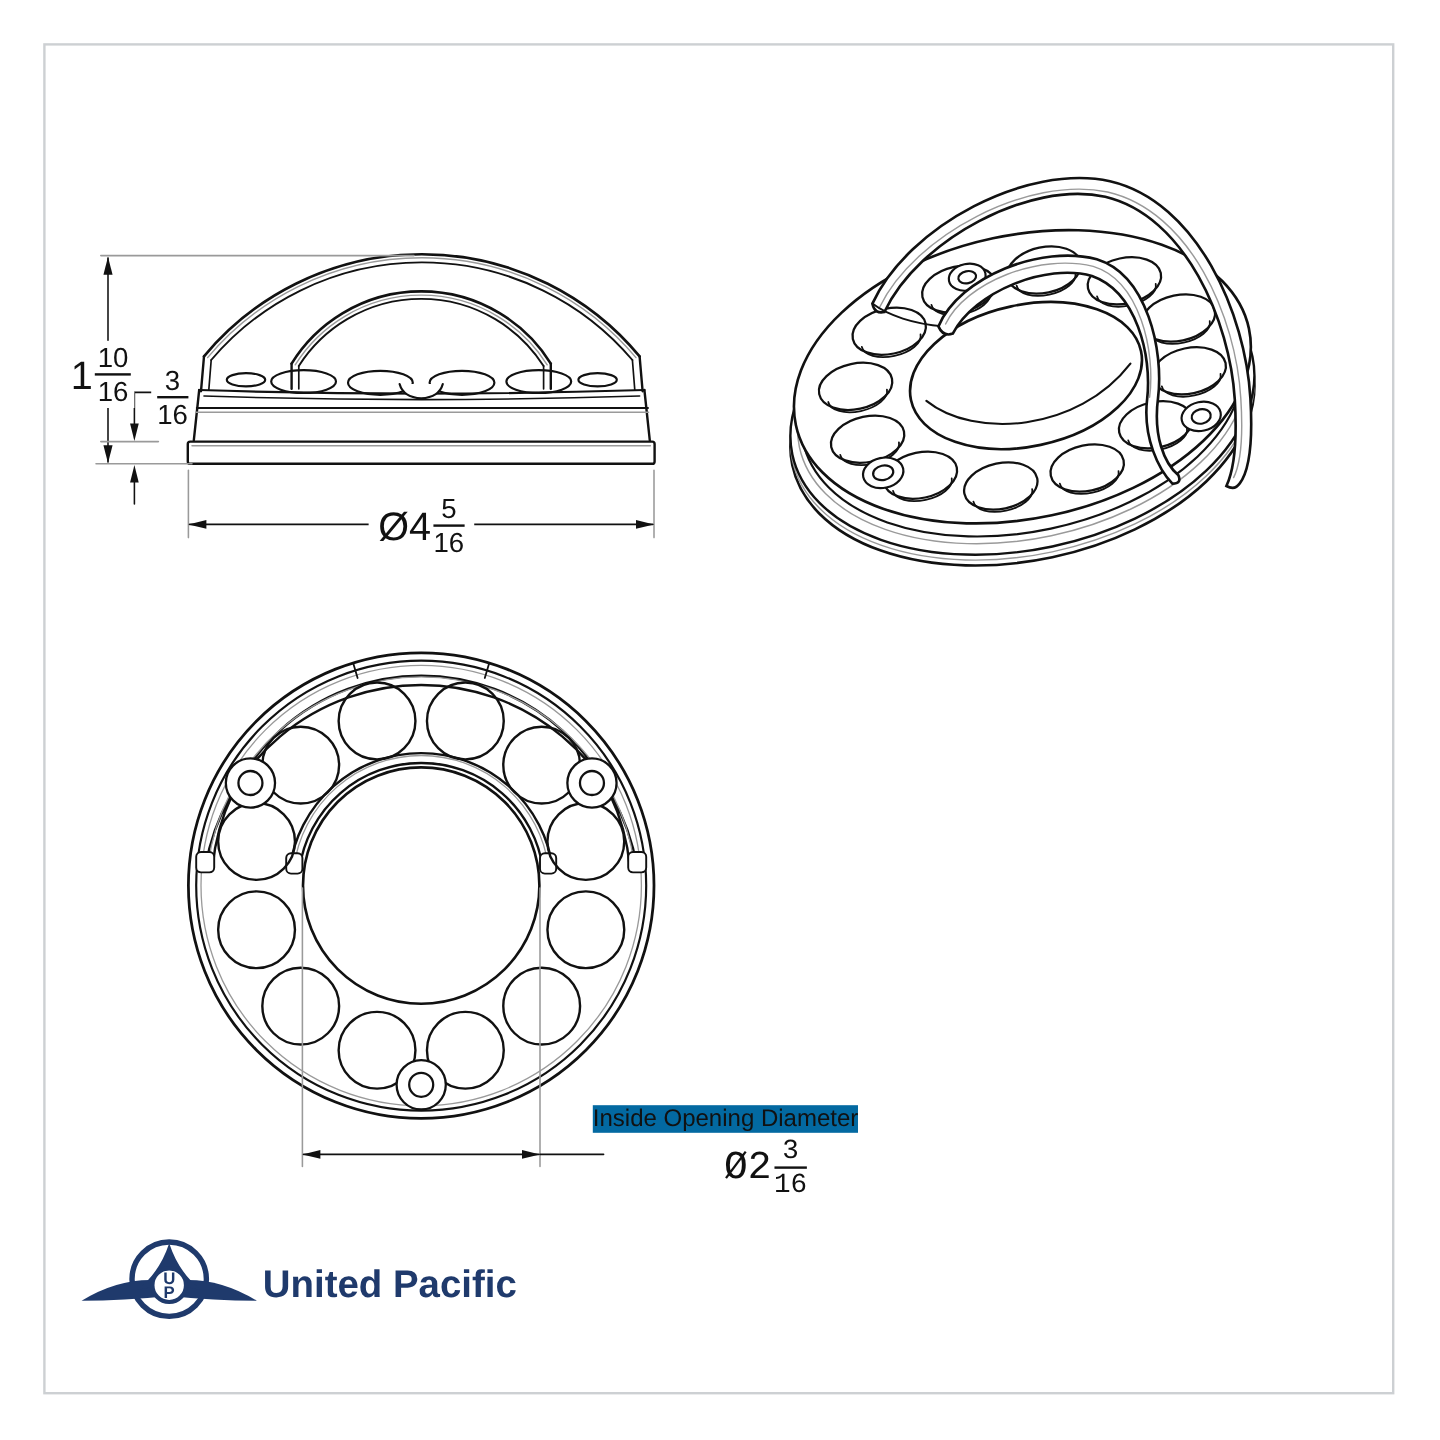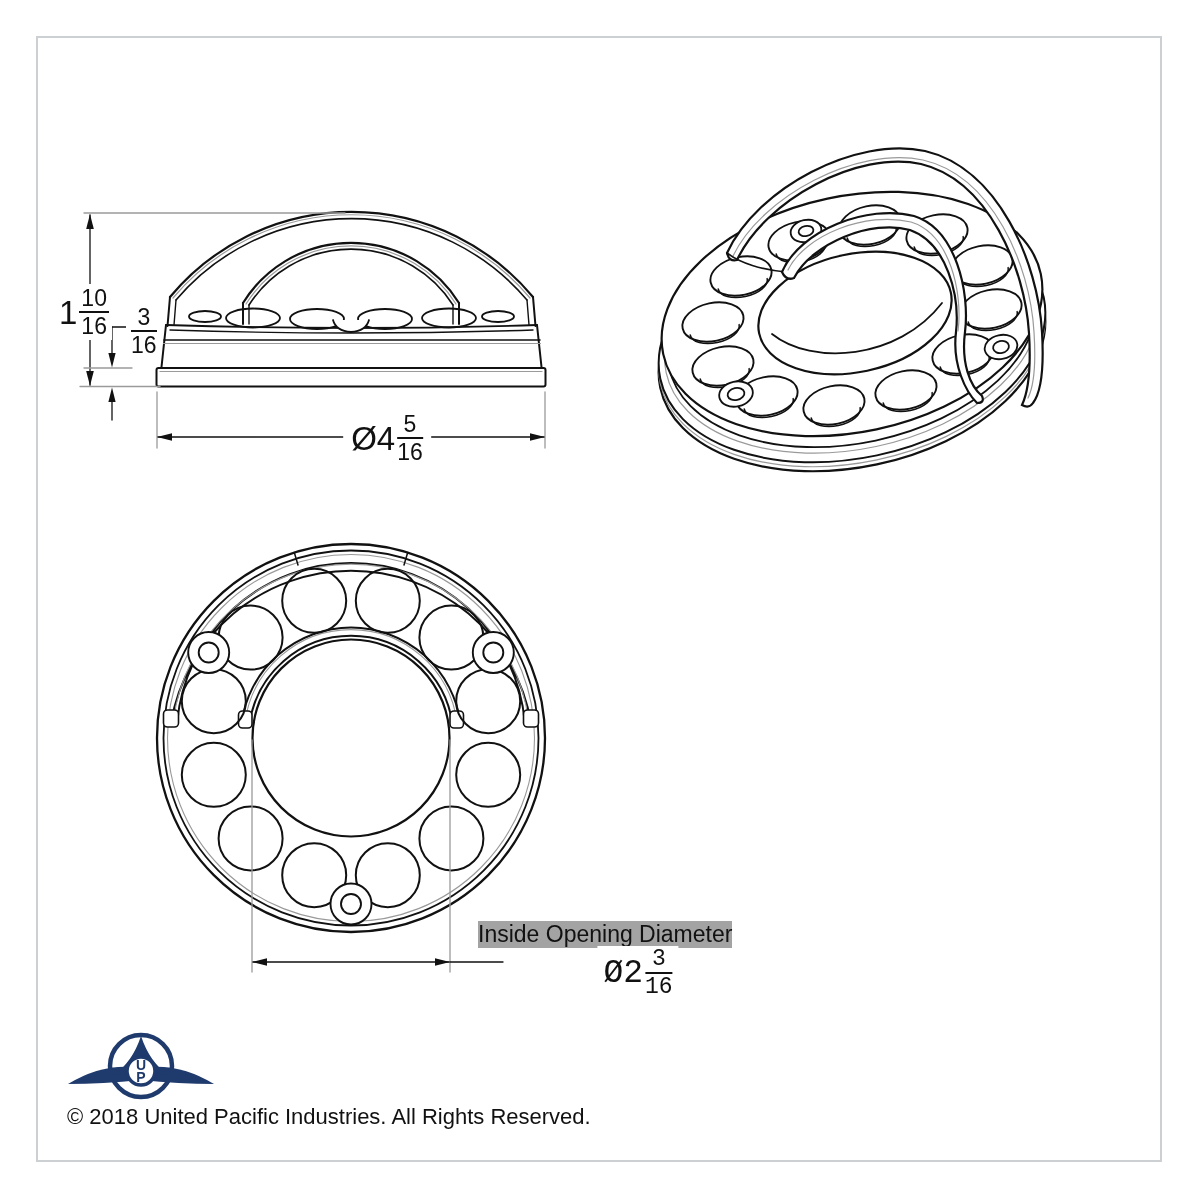--- a/index.html
+++ b/index.html
@@ -10,22 +10,22 @@
   svg{position:absolute;left:0;top:0;}
   .lbl{position:absolute;display:inline-flex;align-items:center;background:#fff;
        color:#111;white-space:nowrap;line-height:1;}
   .big{font-size:33px;}
   .frac{display:inline-flex;flex-direction:column;text-align:center;font-size:23px;
         line-height:1.05;margin-left:2px;}
   .frac .num{border-bottom:2.5px solid #111;padding:0 2px 1px 2px;}
   .frac .den{padding-top:1px;}
   #dim-overall-height{left:56px;top:284px;padding:2px 3px;}
   #dim-flange{left:126px;top:303px;padding:2px 3px;}
-  #dim-outer-dia{left:351px;top:410px;transform:translateX(-50%);padding:2px 8px;margin-left:36px;}
-  #inside-opening-label{left:478px;top:921px;font-size:23px;background:#a3a3a3;position:absolute;}
+  #dim-outer-dia{left:351px;top:410px;transform:translateX(-50%);padding:2px 8px;}
+  #inside-opening-label{left:494px;top:921px;font-size:20px;background:#0369a1;position:absolute;}
   #dim-inside-opening{left:638px;top:946px;transform:translateX(-50%);padding:1px 6px;font-family:Liberation Mono, monospace;}
   #brand-name{position:absolute;left:219px;top:1052px;font-size:32px;font-weight:700;
               color:#1f3a6c;letter-spacing:0px;}
   #copyright{position:absolute;left:67px;top:1104px;font-size:22px;color:#111;}
 </style>
 </head>
 <body>
 
 <div id="canvas">
   <div id="frame"></div>
@@ -291,14 +291,14 @@
   <div id="inside-opening-label">Inside Opening Diameter</div>
 
   <div class="lbl" id="dim-inside-opening">
     <span class="big">Ø2</span>
       <span class="frac">
         <span class="num">3</span>
         <span class="den">16</span>
       </span>
   </div>
 
-  <div id="copyright">© 2018 United Pacific Industries. All Rights Reserved.</div>
+  <div id="brand-name">United Pacific</div>
 </div>
 
 </body></html>

